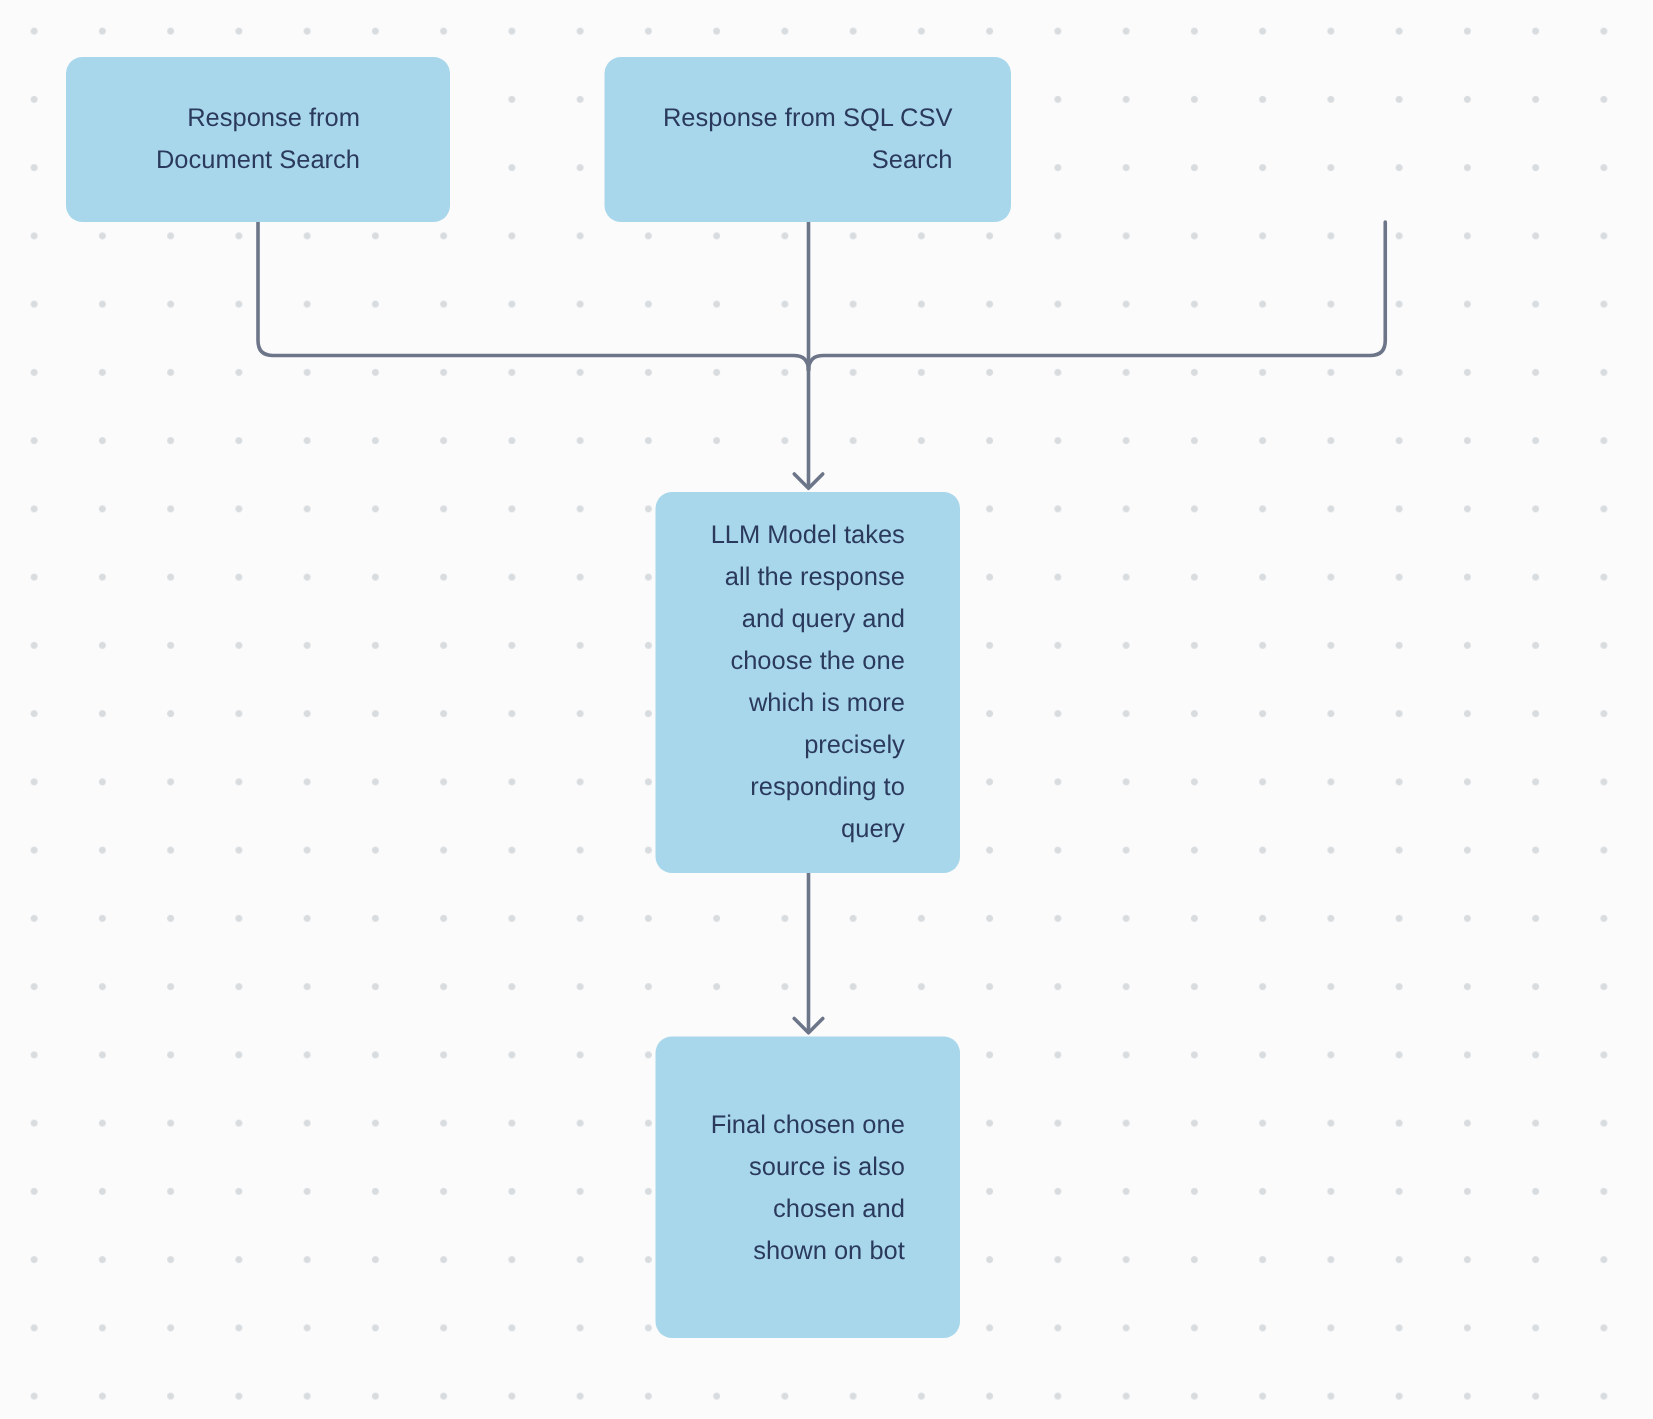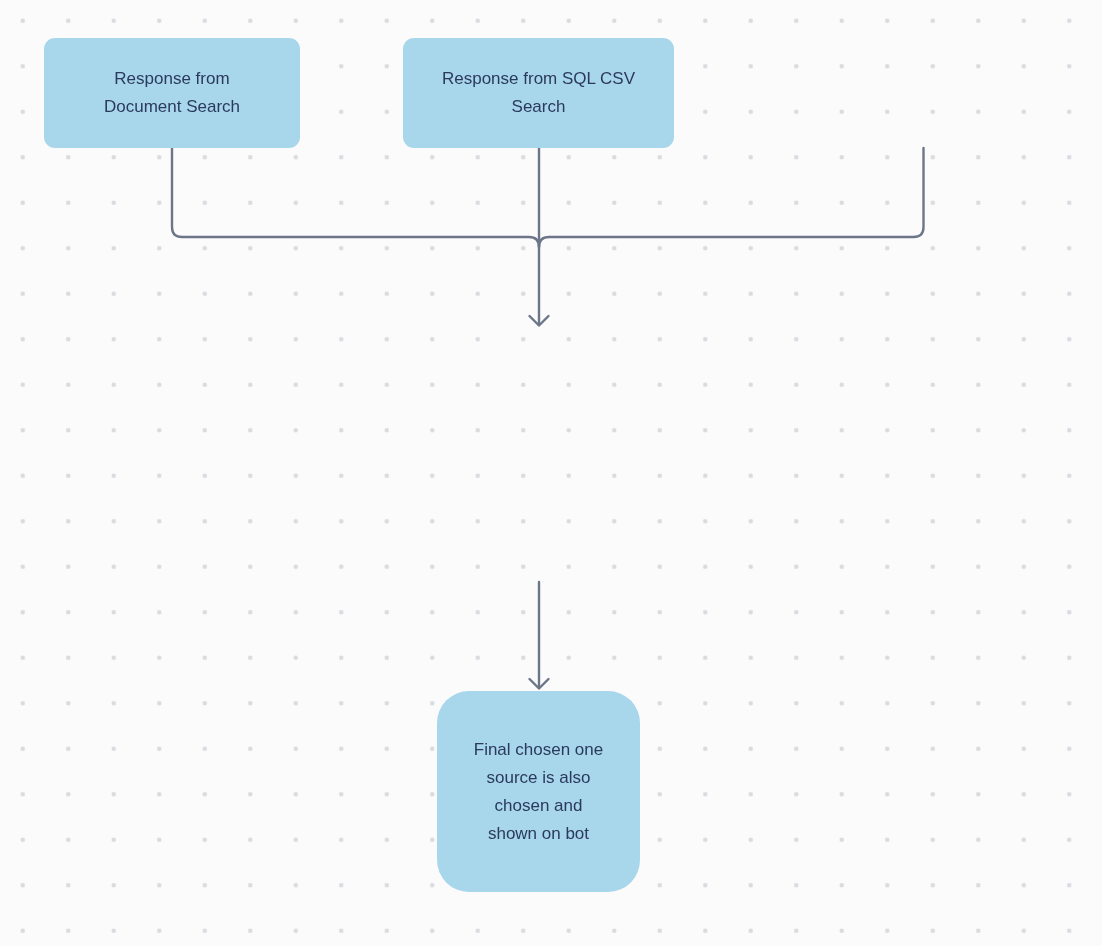--- a/index.html
+++ b/index.html
@@ -40,21 +40,21 @@
     stroke-linecap: round;
     stroke-linejoin: round;
   }
   .node {
     position: absolute;
     background: var(--node-fill);
     border-radius: 11px;
     display: flex;
     align-items: center;
     justify-content: center;
-    text-align: center;
+    text-align: right;
     cursor: default;
   }
   .node-label {
     white-space: pre-line;
     color: var(--node-text);
     font-size: 17px;
     line-height: 28px;
     font-weight: 400;
     padding: 0 8px;
   }
@@ -81,21 +81,31 @@
     <span class="node-label">Response from
 Document Search</span>
   </div>
 
   <div class="node" style="left:403px; top:38px; width:271px; height:110px;">
     <span class="node-label">Response from SQL CSV
 Search</span>
   </div>
 
 
+  <div class="node" style="left:437px; top:328px; width:203px; height:254px;">
+    <span class="node-label">LLM Model takes
+all the response
+and query and
+choose the one
+which is more
+precisely
+responding to
+query</span>
+  </div>
 
-  <div class="node" style="left:437px; top:691px; width:203px; height:201px;border-radius:32px;">
+  <div class="node" style="left:437px; top:691px; width:203px; height:201px;">
     <span class="node-label">Final chosen one
 source is also
 chosen and
 shown on bot</span>
   </div>
 
 </div>
 
 </body></html>

